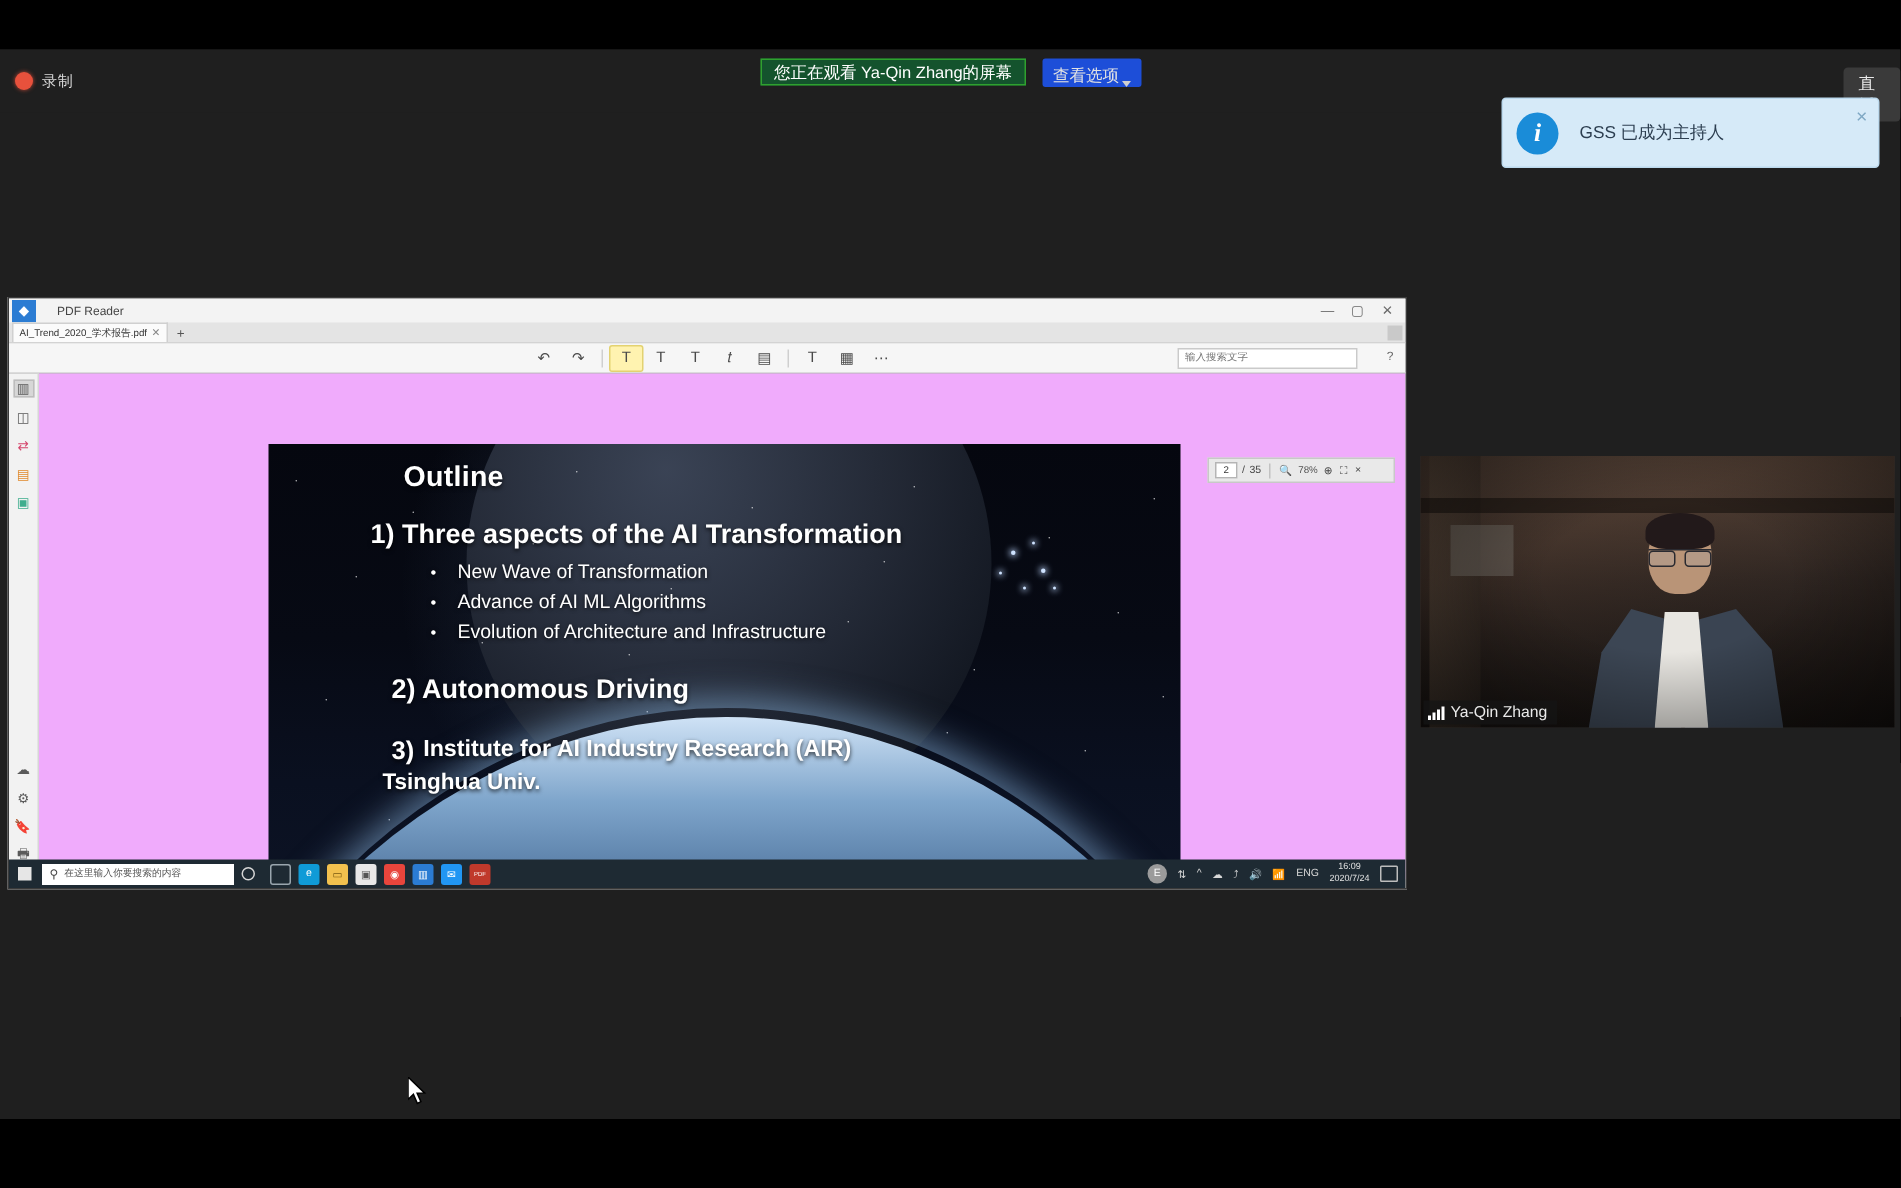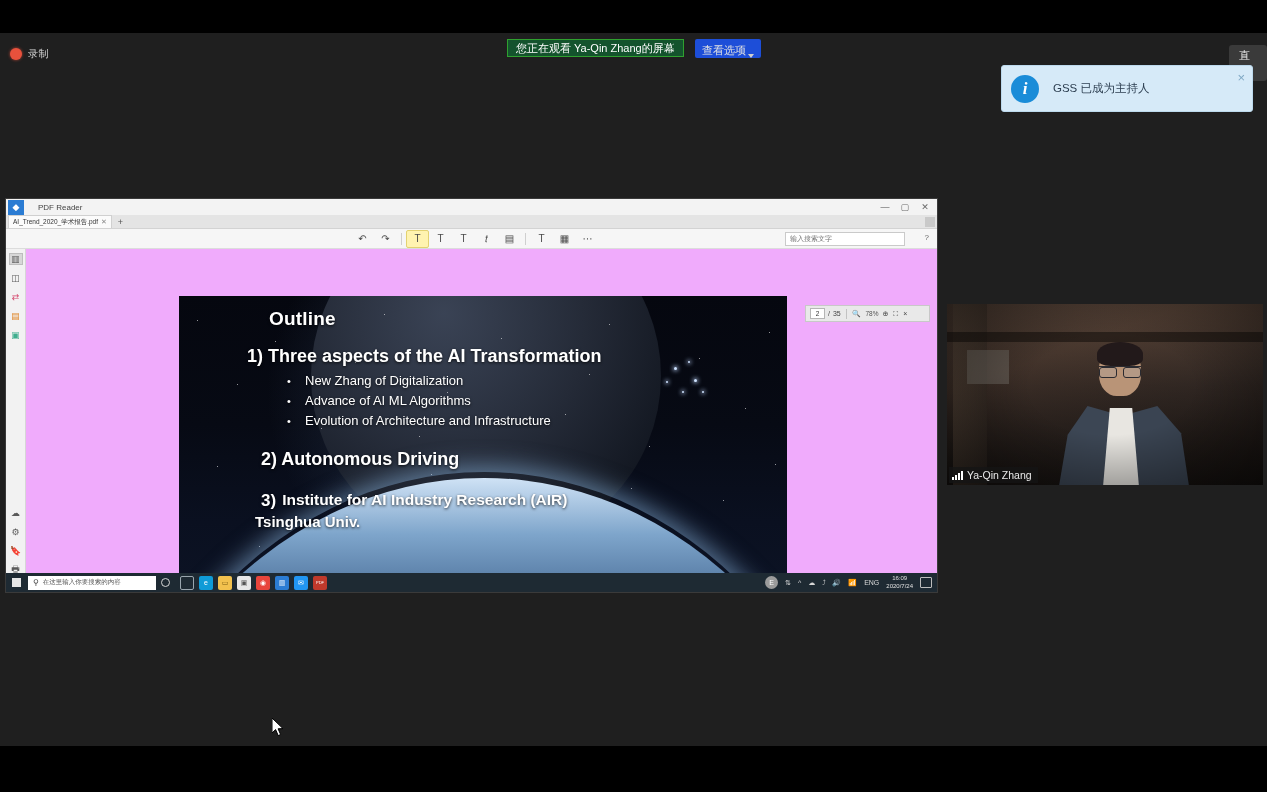--- a/index.html
+++ b/index.html
@@ -606,21 +606,21 @@
             <div class="s-title">Outline</div>
 
             <div class="s-h1">
               <span>1)</span>
               <span>Three aspects of the AI Transformation</span>
             </div>
 
             <div class="s-bullets">
               <div class="s-bullet">
                 <span class="dot">•</span>
-                <span>New Zhang of Digitalization</span>
+                <span>New Wave of Transformation</span>
               </div>
               <div class="s-bullet">
                 <span class="dot">•</span>
                 <span>Advance of AI ML Algorithms</span>
               </div>
               <div class="s-bullet">
                 <span class="dot">•</span>
                 <span>Evolution of Architecture and Infrastructure</span>
               </div>
             </div>

